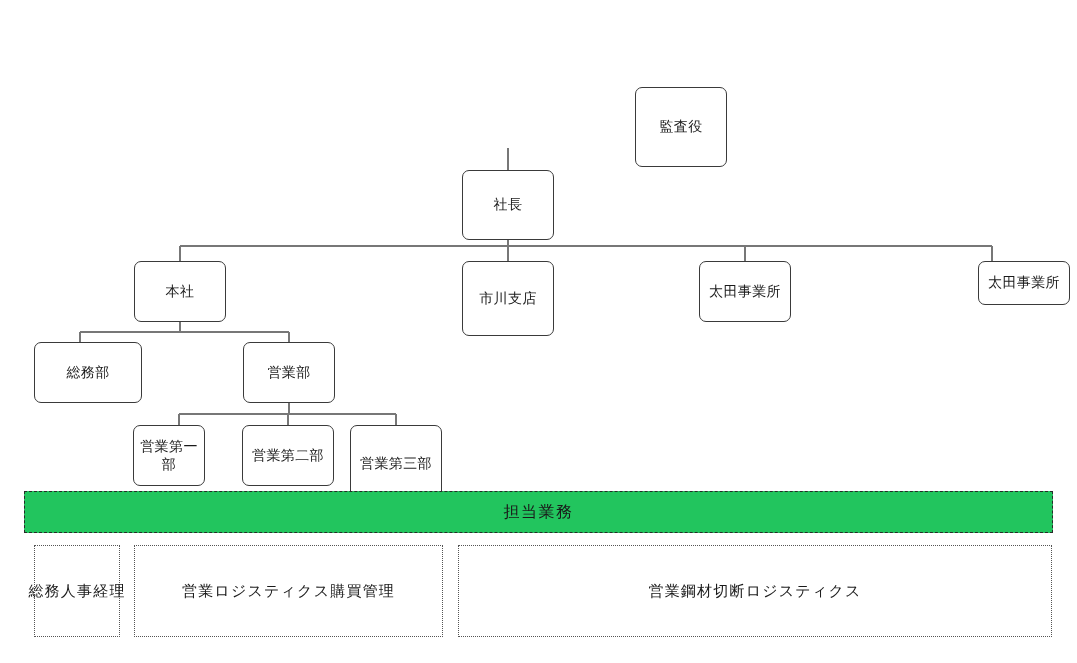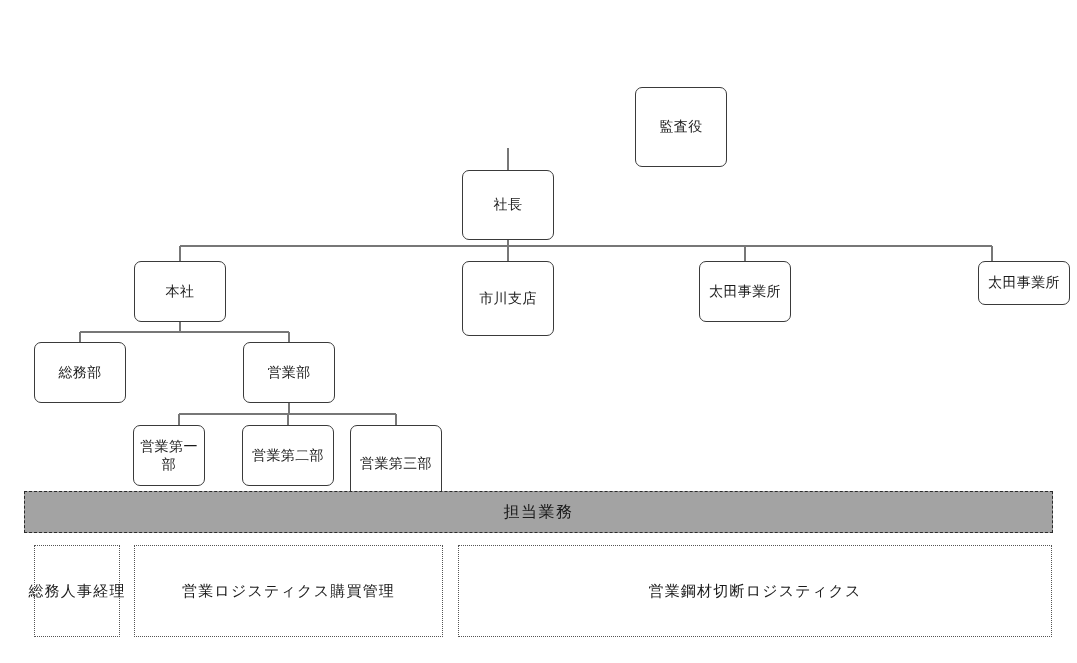--- a/index.html
+++ b/index.html
@@ -39,21 +39,21 @@
     font-size: 14px;
     line-height: 1.25;
     letter-spacing: 0.4px;
     color: #1a1a1a;
     z-index: 2;
   }
   .duty-header {
     position: absolute;
     box-sizing: border-box;
     border: 1px dashed #2a2a2a;
-    background: #a3a3a3;
+    background: #22c55e;
     display: flex;
     align-items: center;
     justify-content: center;
     font-size: 16px;
     letter-spacing: 1.5px;
     color: #1a1a1a;
     z-index: 2;
   }
   .duty-box {
     position: absolute;
@@ -108,21 +108,21 @@
     </div>
   <div class="node" style="left: 462px; top: 261px; width: 92px; height: 75px; border-color: rgb(58, 58, 58); text-align: center;">
       <span>市川支店</span>
     </div>
   <div class="node" style="left: 699px; top: 261px; width: 92px; height: 61px; border-color: rgb(58, 58, 58);">
       <span>太田事業所</span>
     </div>
   <div class="node" style="left: 978px; top: 261px; width: 92px; height: 44px; border-color: rgb(58, 58, 58);">
       <span>太田事業所</span>
     </div>
-  <div class="node" style="left: 34px; top: 342px; width: 92px; height: 61px; border-color: rgb(58, 58, 58);">
+  <div class="node" style="left: 34px; top: 342px; width: 108px; height: 61px; border-color: rgb(58, 58, 58);">
       <span>総務部</span>
     </div>
   <div class="node" style="left: 243px; top: 342px; width: 92px; height: 61px; border-color: rgb(58, 58, 58);">
       <span>営業部</span>
     </div>
   <div class="node" style="left: 133px; top: 425px; width: 72px; height: 61px; border-color: rgb(58, 58, 58);">
       <span>営業第一部</span>
     </div>
   <div class="node" style="left: 242px; top: 425px; width: 92px; height: 61px; border-color: rgb(58, 58, 58);">
       <span>営業第二部</span>

